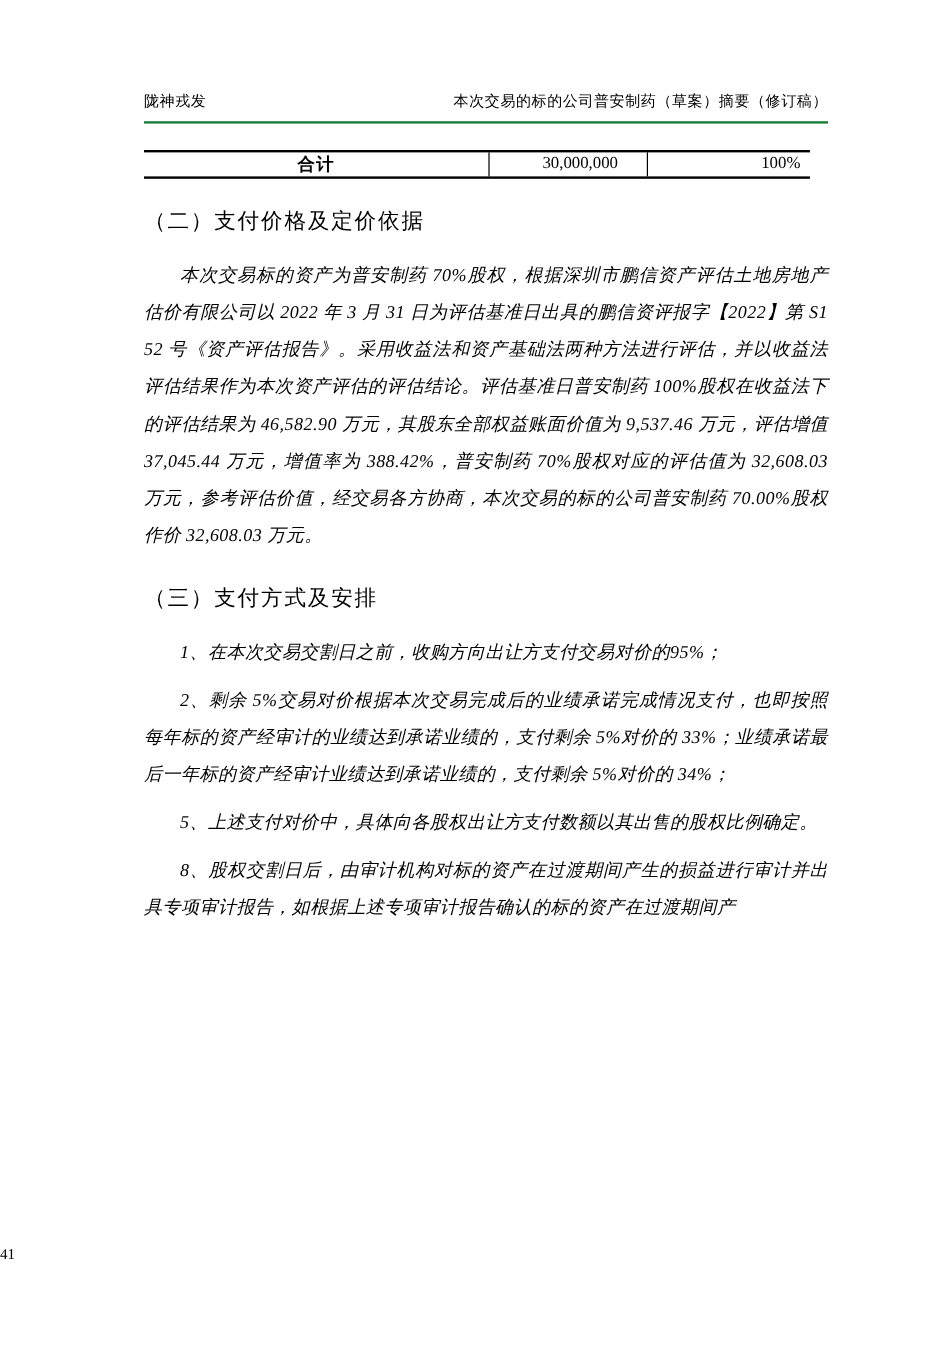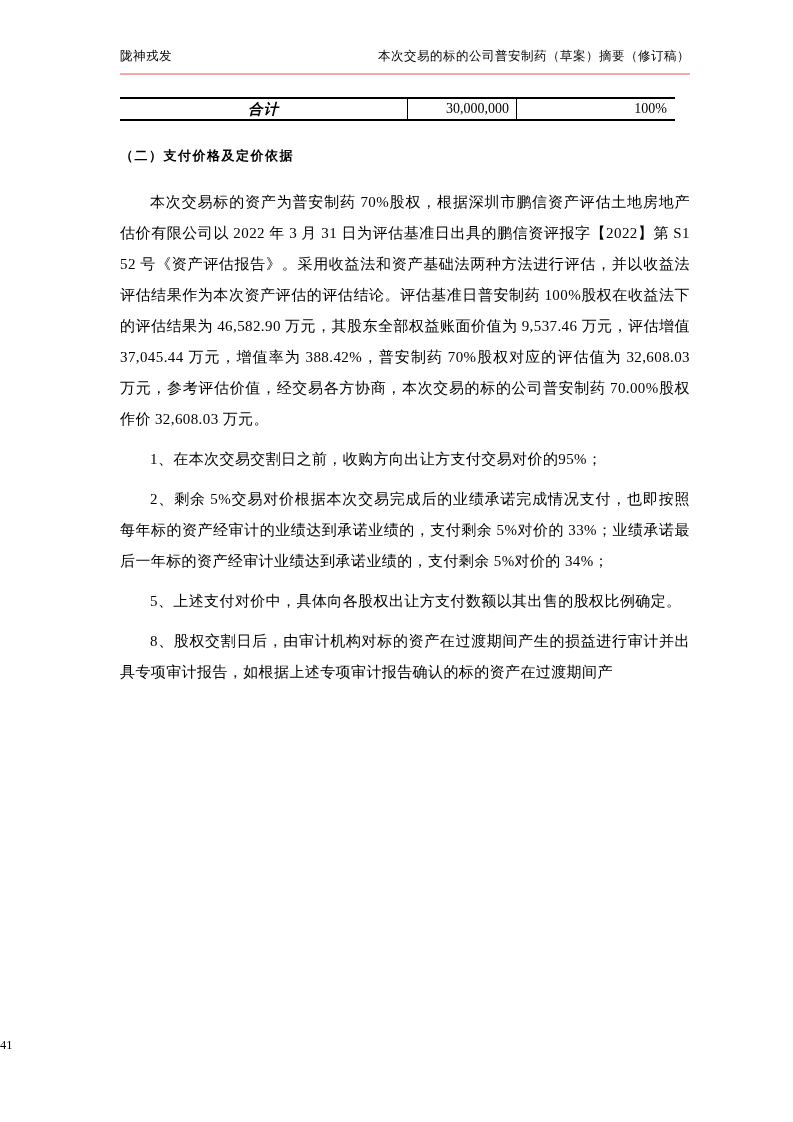--- a/index.html
+++ b/index.html
@@ -21,71 +21,72 @@
   }
   
   .doc-header {
     display: flex;
     justify-content: space-between;
     align-items: flex-end;
     font-size: 12.5px;
     line-height: 16px;
     letter-spacing: 0.5px;
     padding-bottom: 9px;
-    border-bottom: 2px solid #fca5a5;
+    border-bottom: 2px solid #15803d;
+    margin-top: 28px;
   }
   
   .ttable {
     margin-top: 22px;
     width: 555px;
     border-top: 2.5px solid #000000;
     border-bottom: 2.5px solid #000000;
     display: flex;
     align-items: stretch;
     height: 20px;
   }
   .tcell { display: flex; align-items: center; font-size: 14px; box-sizing: border-box; }
   .tcell-label {
     width: 287px;
     justify-content: center;
     font-family: "Liberation Sans", "DejaVu Sans", sans-serif;
     font-weight: 700;
     font-size: 14.5px;
     letter-spacing: 1px;
-    font-style: italic;
   }
   .tcell-amount {
-    width: 110px;
+    width: 133px;
     border-left: 1.5px solid #000000;
     border-right: 1.5px solid #000000;
     justify-content: flex-end;
-    padding-right: 7px;
+    padding-right: 24px;
   }
   .tcell-percent {
     flex: 1;
     justify-content: flex-end;
     padding-right: 8px;
   }
   
   h2.sec-heading {
     font-family: "Liberation Sans", "DejaVu Sans", sans-serif;
-    font-weight: 700;
-    font-size: 13px;
+    font-weight: 400;
+    font-size: 18px;
     line-height: 20px;
     letter-spacing: 1.5px;
     margin: 25px 0 21px 0;
   }
   p.body-para {
     font-size: 15px;
     line-height: 31px;
     letter-spacing: 0.4px;
     text-align: justify;
     text-indent: 2em;
     margin: 9px 0;
     word-break: break-all;
+    font-style: italic;
   }
   
   .page-footer {
     position: absolute;
     top: 1038px;
     left: 0; right: 0;
     text-align: left;
     font-size: 12.5px;
   }
 </style>
@@ -102,20 +103,21 @@
 
     <div class="ttable">
       <div class="tcell tcell-label">合计</div>
       <div class="tcell tcell-amount">30,000,000</div>
       <div class="tcell tcell-percent">100%</div>
     </div>
 
     <h2 class="sec-heading">（二）支付价格及定价依据</h2>
     <p class="body-para">本次交易标的资产为普安制药 70%股权，根据深圳市鹏信资产评估土地房地产估价有限公司以 2022 年 3 月 31 日为评估基准日出具的鹏信资评报字【2022】第 S152 号《资产评估报告》。采用收益法和资产基础法两种方法进行评估，并以收益法评估结果作为本次资产评估的评估结论。评估基准日普安制药 100%股权在收益法下的评估结果为 46,582.90 万元，其股东全部权益账面价值为 9,537.46 万元，评估增值 37,045.44 万元，增值率为 388.42%，普安制药 70%股权对应的评估值为 32,608.03 万元，参考评估价值，经交易各方协商，本次交易的标的公司普安制药 70.00%股权作价 32,608.03 万元。</p>
 
+    <h2 class="sec-heading">（三）支付方式及安排</h2>
     <p class="body-para">1、在本次交易交割日之前，收购方向出让方支付交易对价的95%；</p>
     <p class="body-para">2、剩余 5%交易对价根据本次交易完成后的业绩承诺完成情况支付，也即按照每年标的资产经审计的业绩达到承诺业绩的，支付剩余 5%对价的 33%；业绩承诺最后一年标的资产经审计业绩达到承诺业绩的，支付剩余 5%对价的 34%；</p>
     <p class="body-para">5、上述支付对价中，具体向各股权出让方支付数额以其出售的股权比例确定。</p>
 
     <p class="body-para">8、股权交割日后，由审计机构对标的资产在过渡期间产生的损益进行审计并出具专项审计报告，如根据上述专项审计报告确认的标的资产在过渡期间产</p>
 
   </div>
 
   <div class="page-footer">41</div>
 </div>

